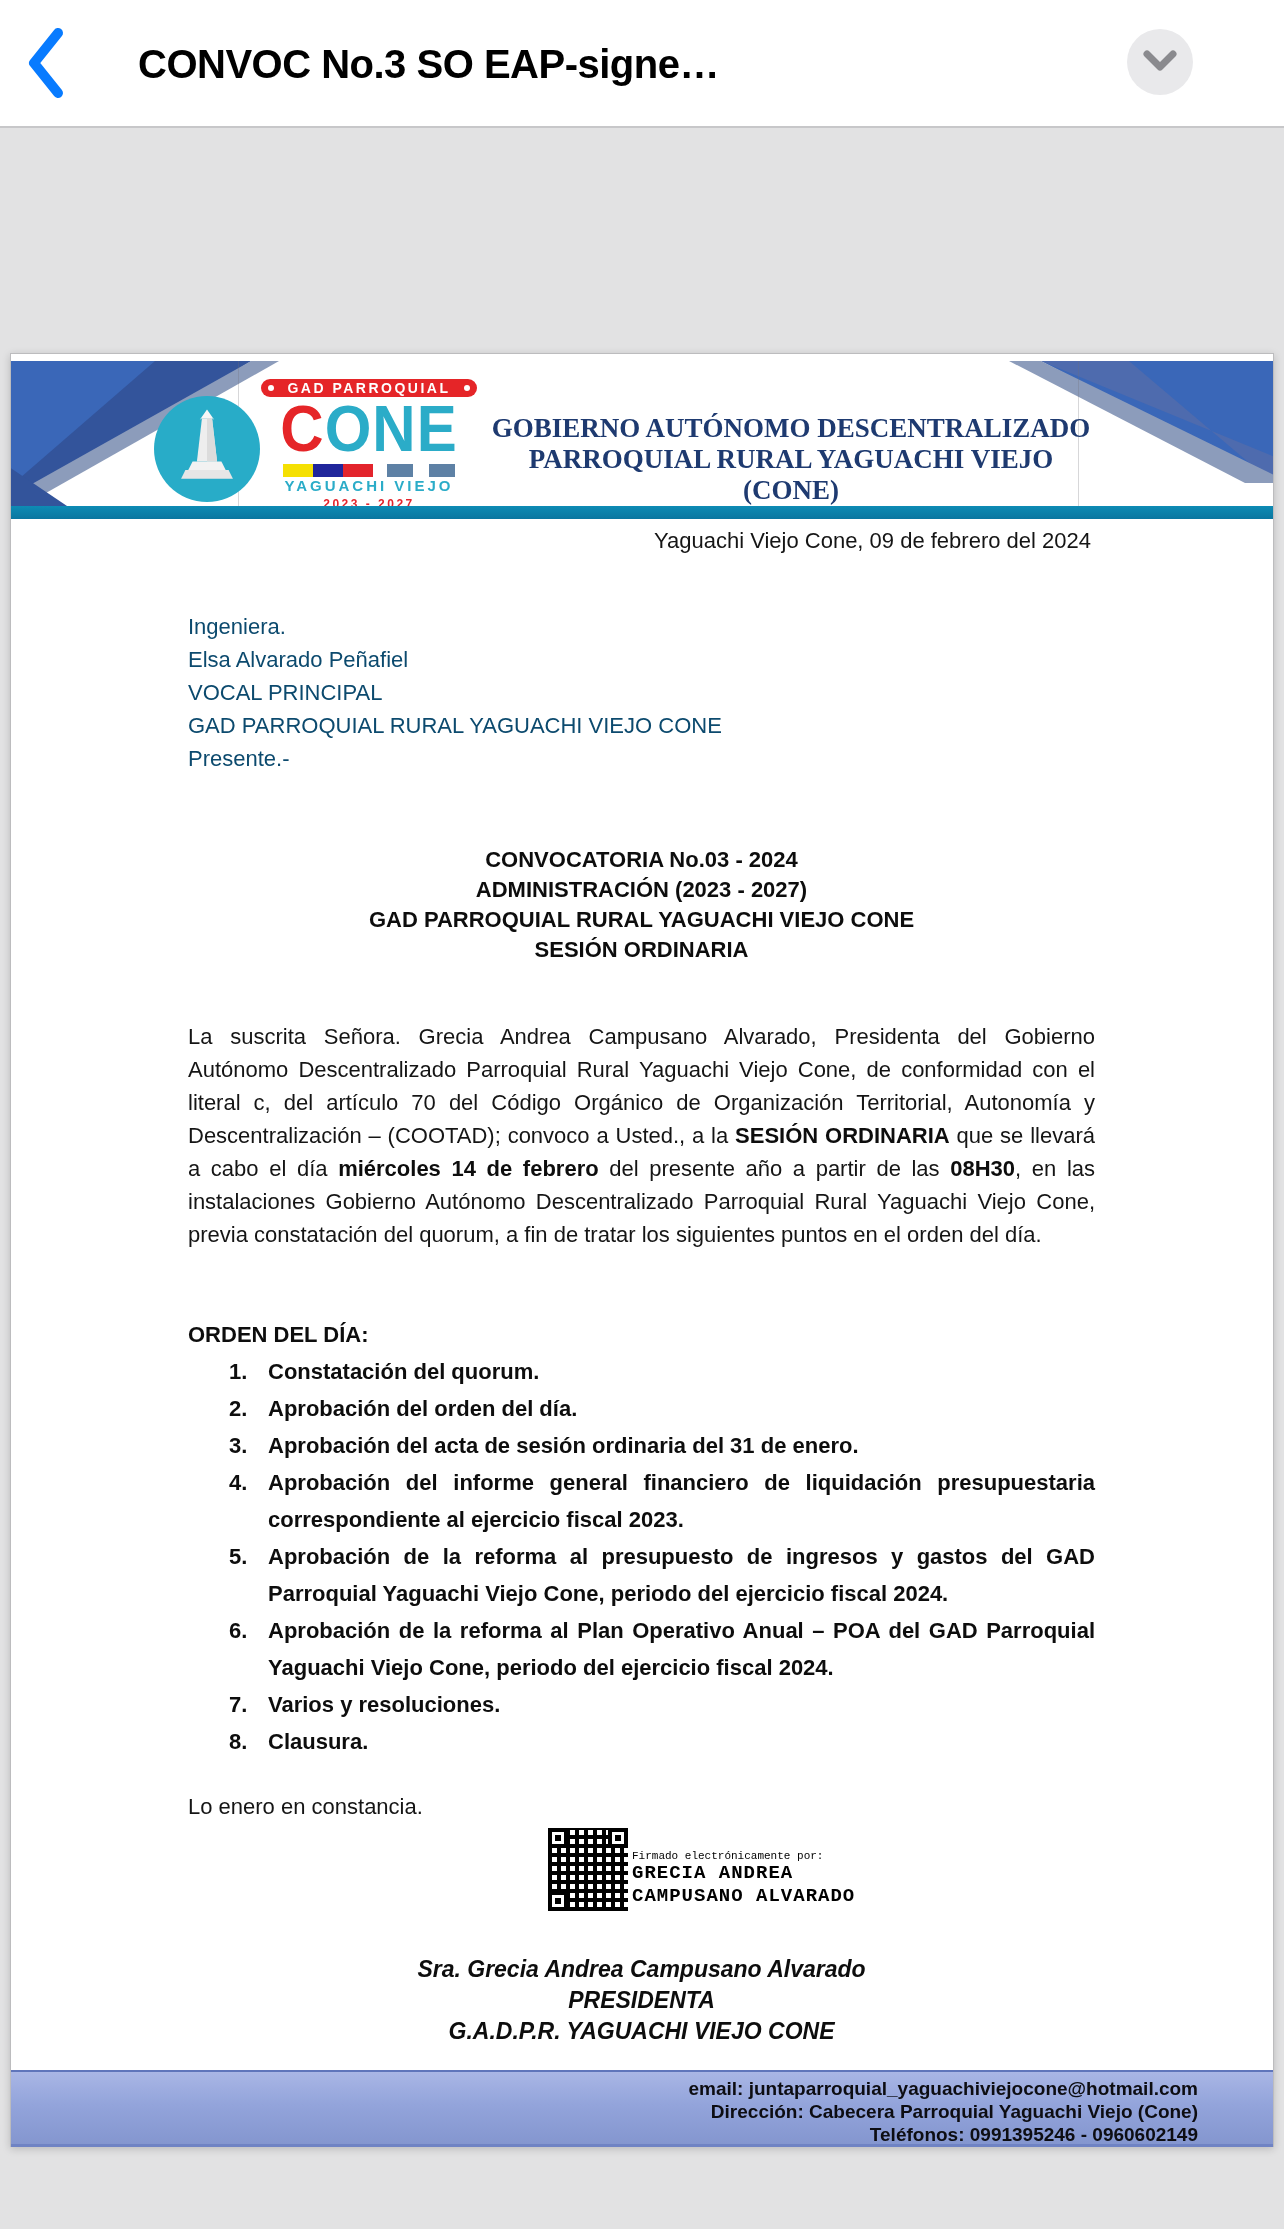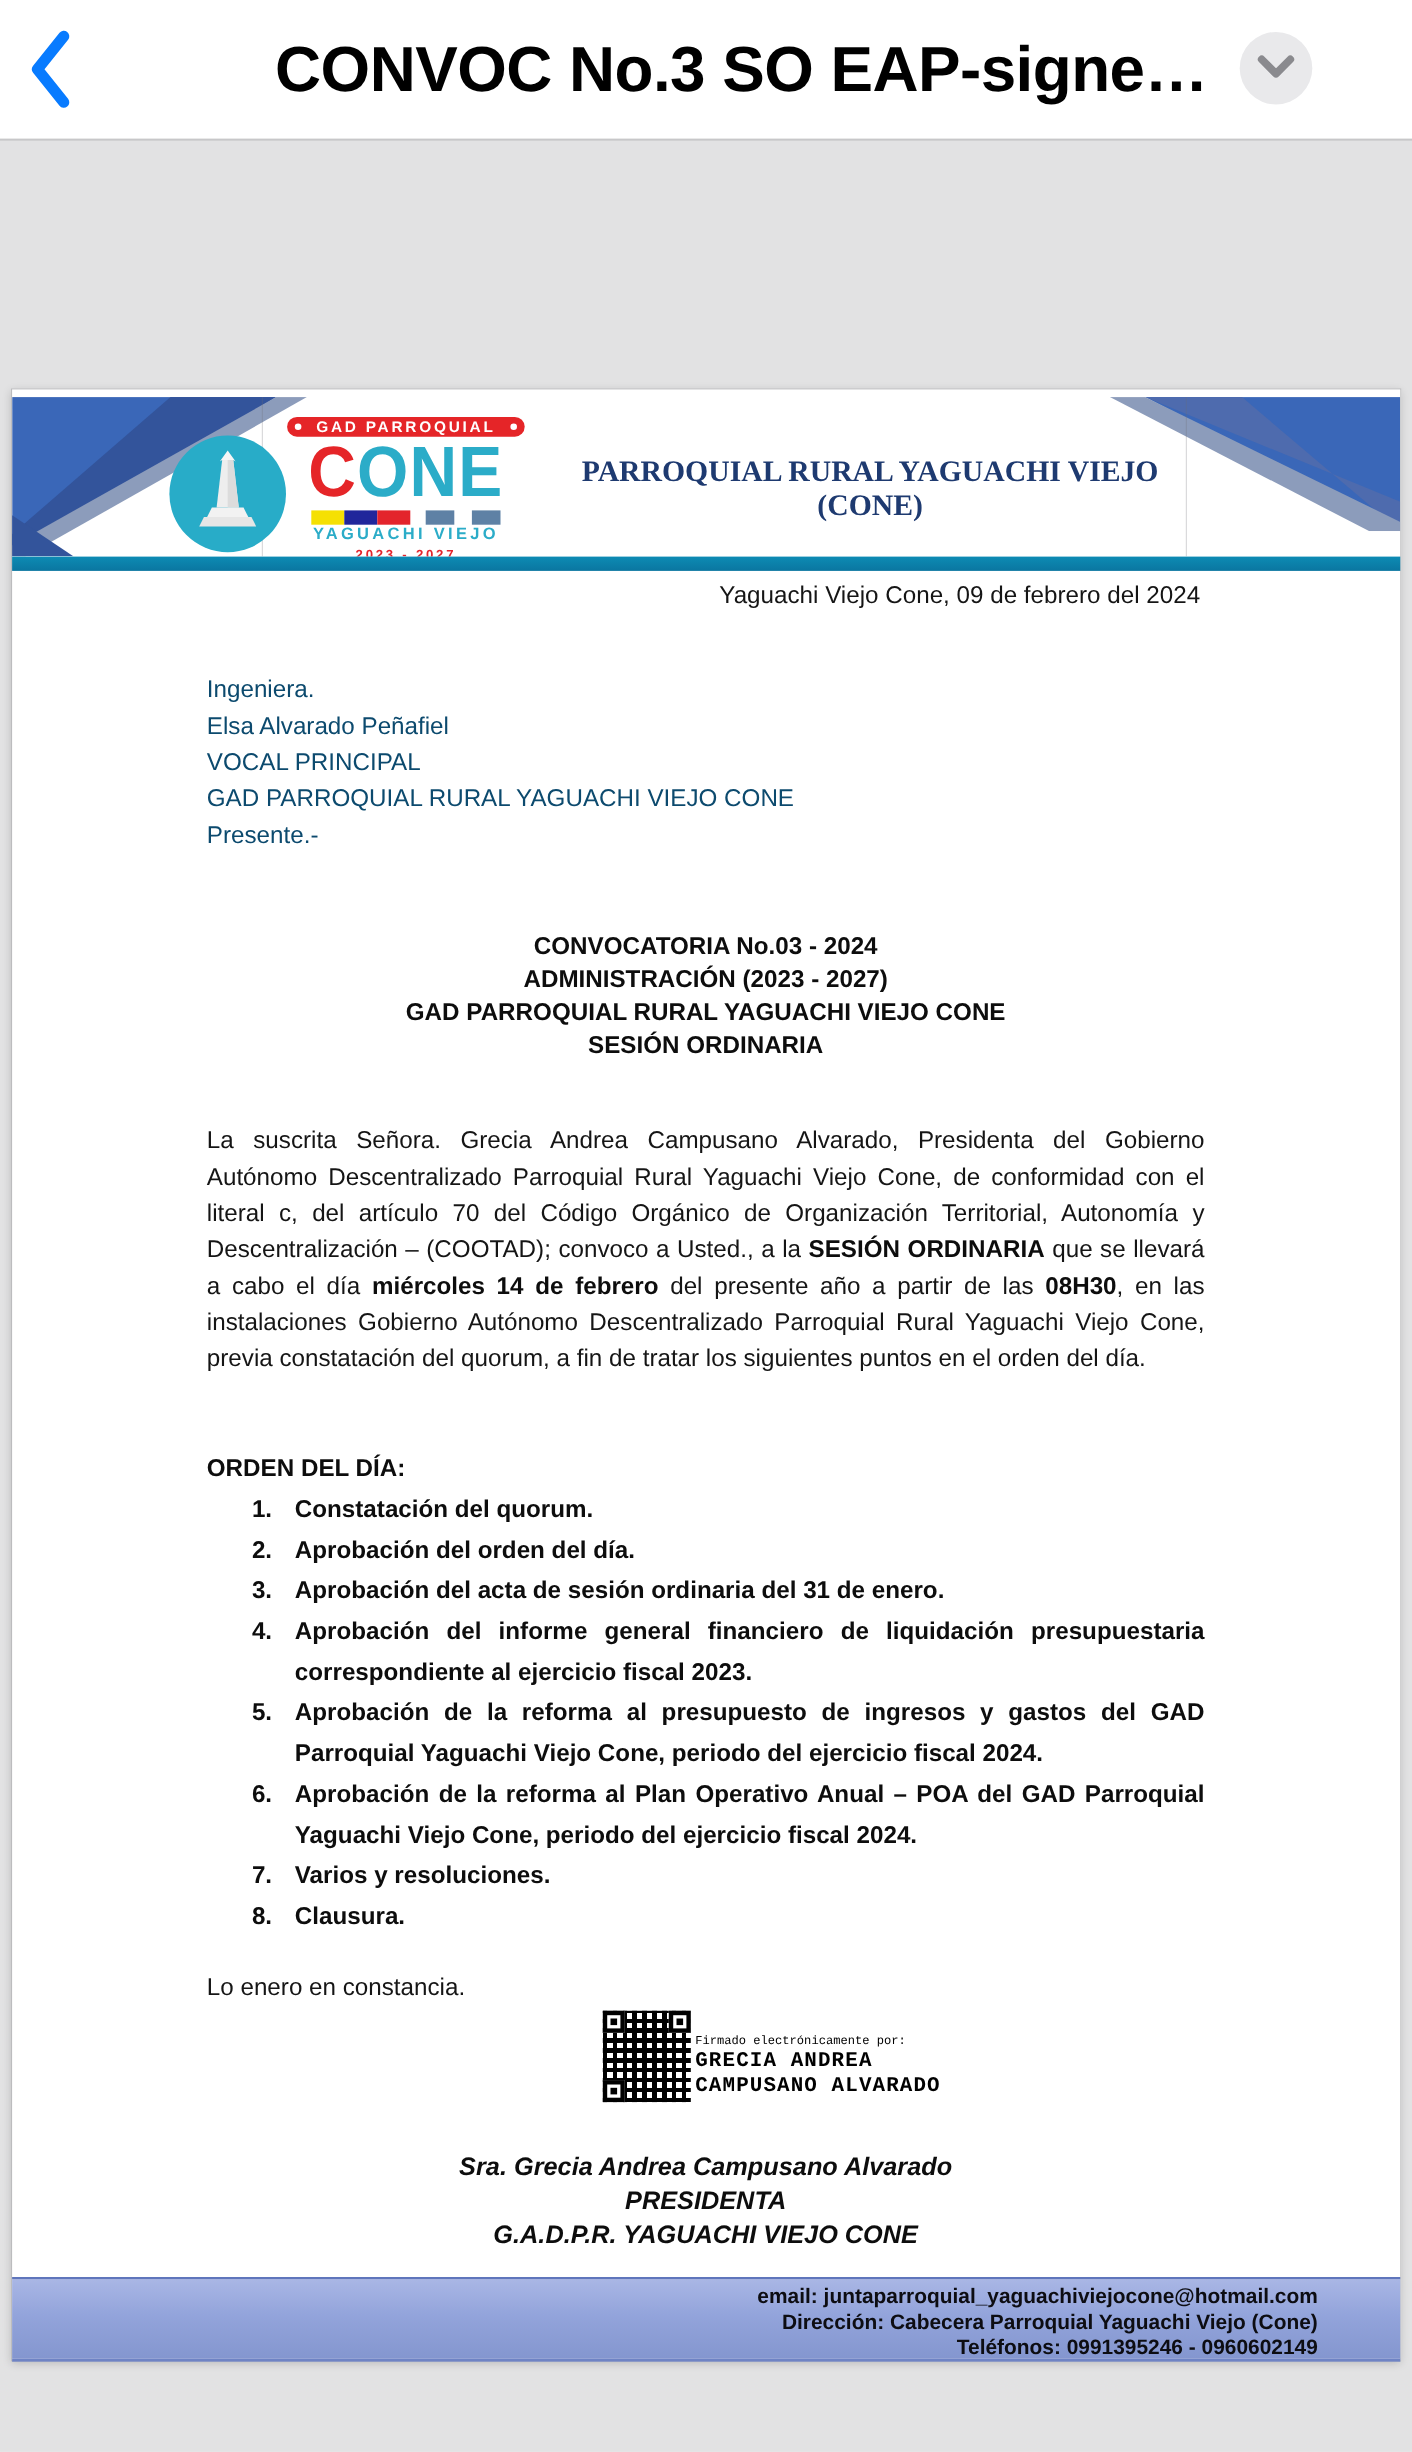--- a/index.html
+++ b/index.html
@@ -10,22 +10,22 @@
     -webkit-font-smoothing:antialiased;
   }
   
   .appbar{
     position:absolute;left:0;top:0;width:1284px;height:128px;background:#ffffff;
     border-bottom:2px solid #c7c7c9;box-sizing:border-box;
   }
   .back-btn{position:absolute;left:18px;top:22px;width:56px;height:84px;cursor:pointer;background:none;border:none;padding:0;}
   .appbar-title{
     position:absolute;left:138px;top:18px;width:960px;height:92px;
-    font-size:58px;font-weight:700;color:#000;letter-spacing:-0.5px;
-    white-space:nowrap;overflow:hidden;line-height:92px;text-align:right;
+    font-size:40px;font-weight:700;color:#000;letter-spacing:-0.5px;
+    white-space:nowrap;overflow:hidden;line-height:92px;
   }
   .expand-btn{
     position:absolute;left:1127px;top:29px;width:66px;height:66px;border-radius:50%;
     background:#e9e9eb;border:none;cursor:pointer;padding:0;
     display:flex;align-items:center;justify-content:center;
   }
   
   .page{
     position:absolute;left:10px;top:353px;width:1264px;height:1794px;background:#ffffff;
     border:1px solid #bcbcbe;box-sizing:border-box;
@@ -183,20 +183,21 @@
           <span class="gap12"></span>
           <span class="sq s"></span>
           <span class="gap14"></span>
           <span class="sq s"></span>
       </div>
       <div class="logo-sub">YAGUACHI VIEJO</div>
       <div class="logo-years">2023 - 2027</div>
     </div>
 
     <div class="org-name">
+      <div>GOBIERNO AUTÓNOMO DESCENTRALIZADO</div>
       <div>PARROQUIAL RURAL YAGUACHI VIEJO (CONE)</div>
     </div>
   </div>
 
   <div class="teal-bar"></div>
 
   <div class="date-line">Yaguachi Viejo Cone, 09 de febrero del 2024</div>
 
   <div class="recipient">
     <div>Ingeniera.</div>

